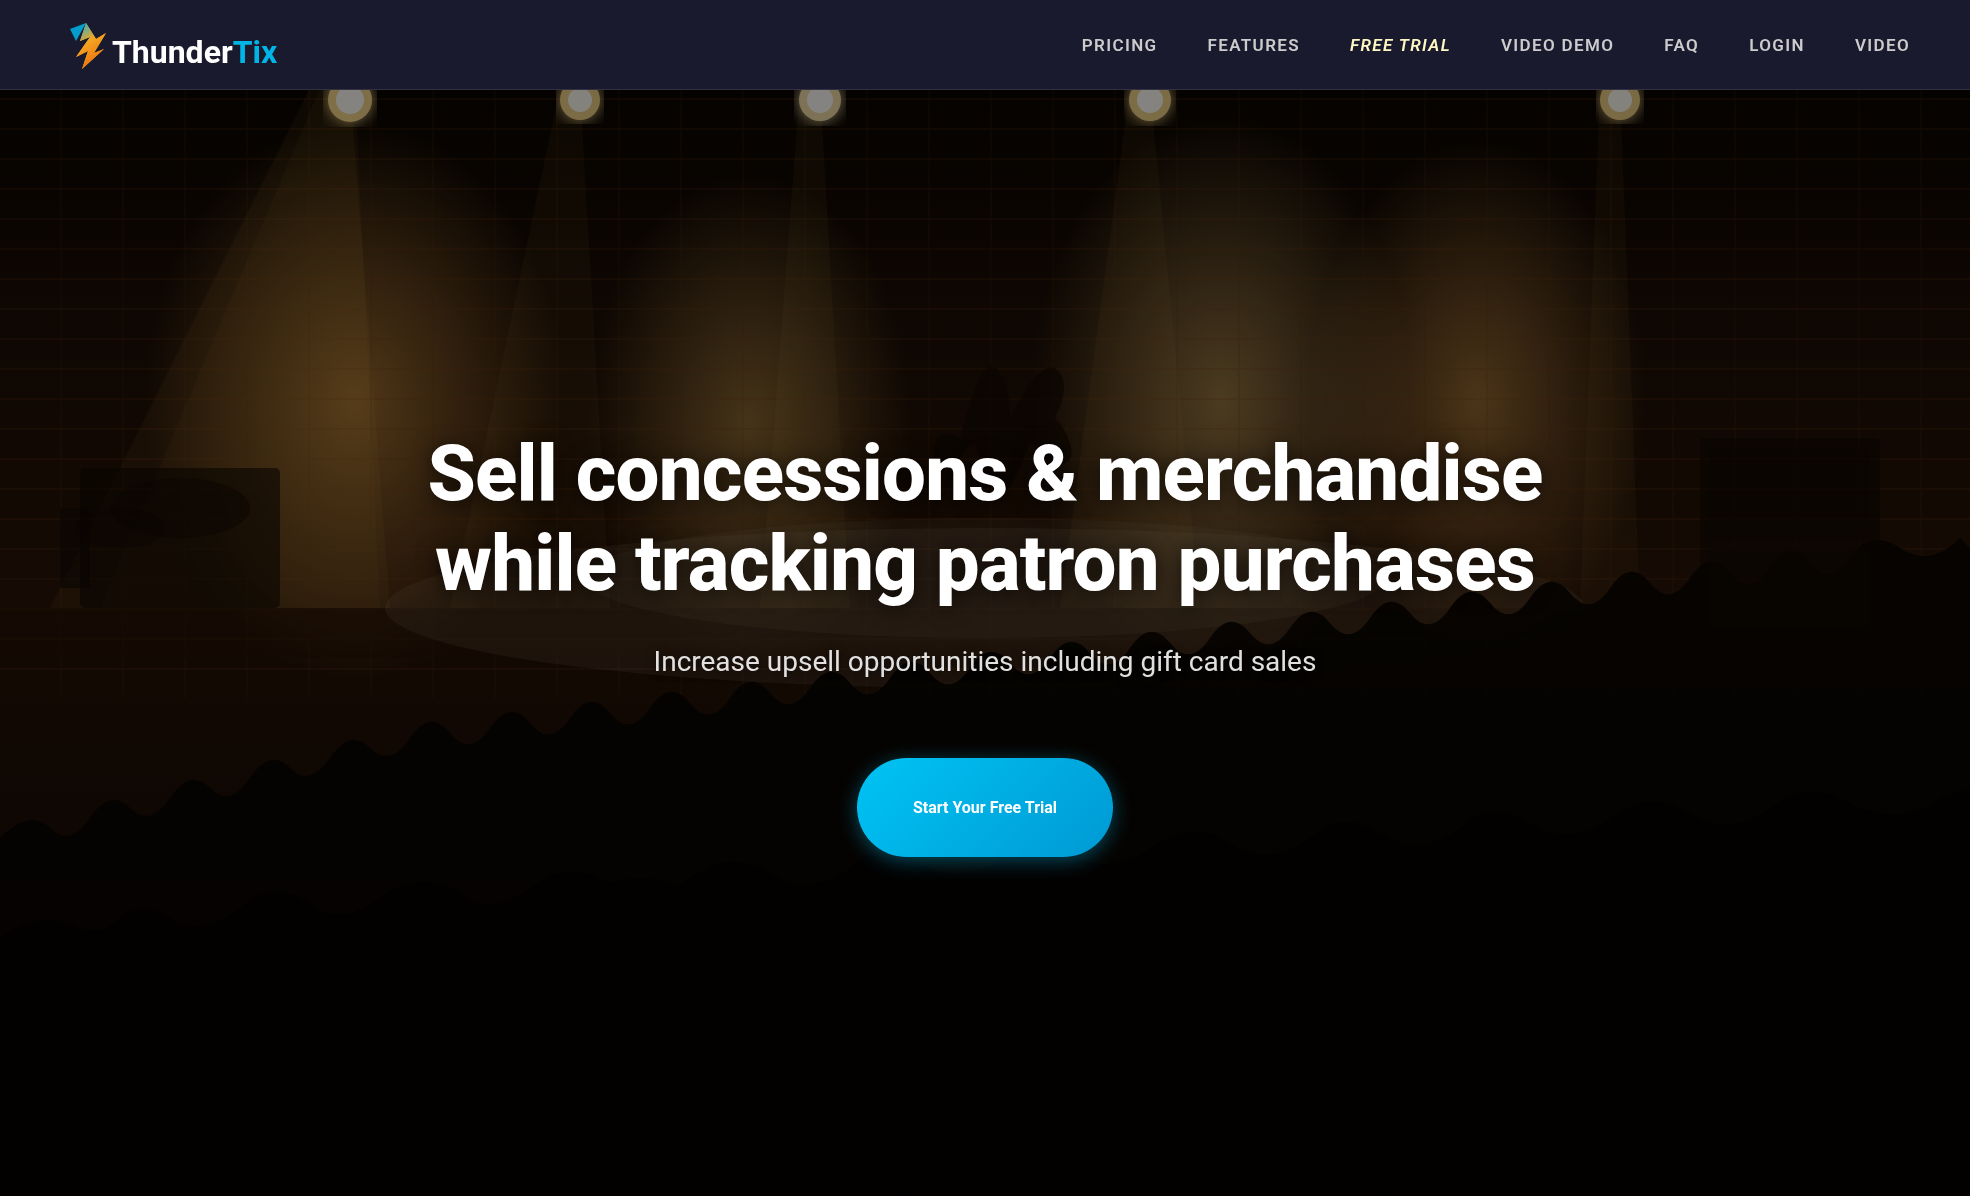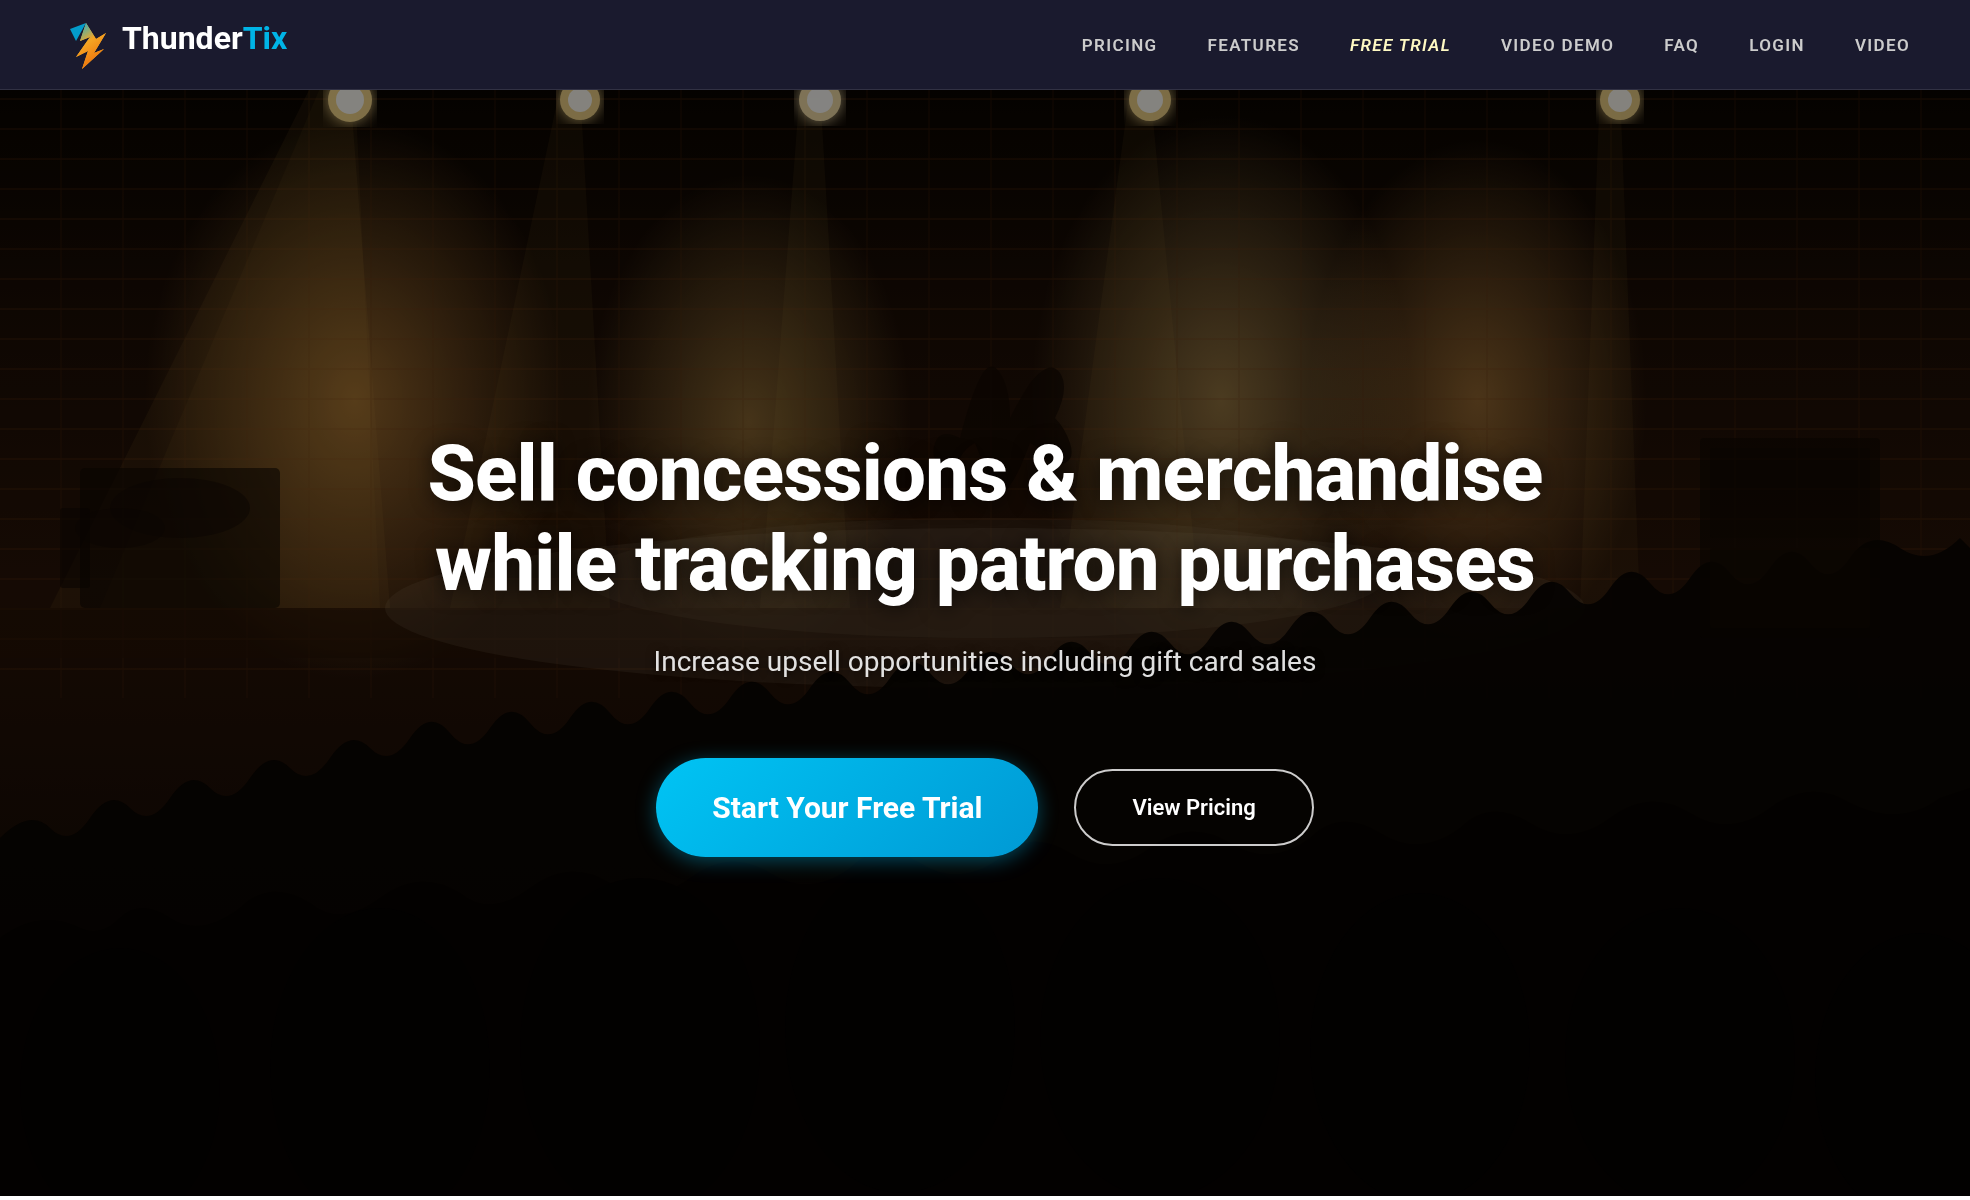--- a/index.html
+++ b/index.html
@@ -23,22 +23,21 @@
       justify-content: space-between;
       padding: 0 60px;
       height: 90px;
       border-bottom: 1px solid rgba(255,255,255,0.1);
       position: relative;
       z-index: 10;
     }
 
     .logo-area {
       display: flex;
-      align-items: flex-start;
-      gap: 10px;
+      align-items: flex-end;
       cursor: pointer;
     }
 
     .logo-icon {
       width: 52px;
       height: 52px;
     }
 
     .logo-text {
       font-size: 32px;
@@ -184,22 +183,22 @@
       gap: 36px;
       justify-content: center;
       align-items: center;
     }
 
     .btn-primary {
       background: linear-gradient(135deg, #00c4f4, #0099d4);
       color: #ffffff;
       border: none;
       border-radius: 50px;
-      padding: 32px 56px;
-      font-size: 30px;
+      padding: 40px 56px;
+      font-size: 16px;
       font-weight: 700;
       cursor: pointer;
       text-decoration: none;
       display: inline-block;
       box-shadow: 0 4px 20px rgba(0, 180, 230, 0.4);
       transition: all 0.2s;
     }
 
     .btn-secondary {
       background: transparent;
@@ -376,16 +375,15 @@
     </svg>
   </div>
 
   <div class="dark-overlay"></div>
 
   <div class="hero-content">
     <h1 class="hero-title">Sell concessions &amp; merchandise while tracking patron purchases</h1>
     <p class="hero-subtitle">Increase upsell opportunities including gift card sales</p>
     <div class="hero-buttons">
       <a href="#" class="btn-primary">Start Your Free Trial</a>
-      <a href="#" class="btn-secondary">View Pricing</a>
     </div>
   </div>
 </section>
 
 </body></html>

